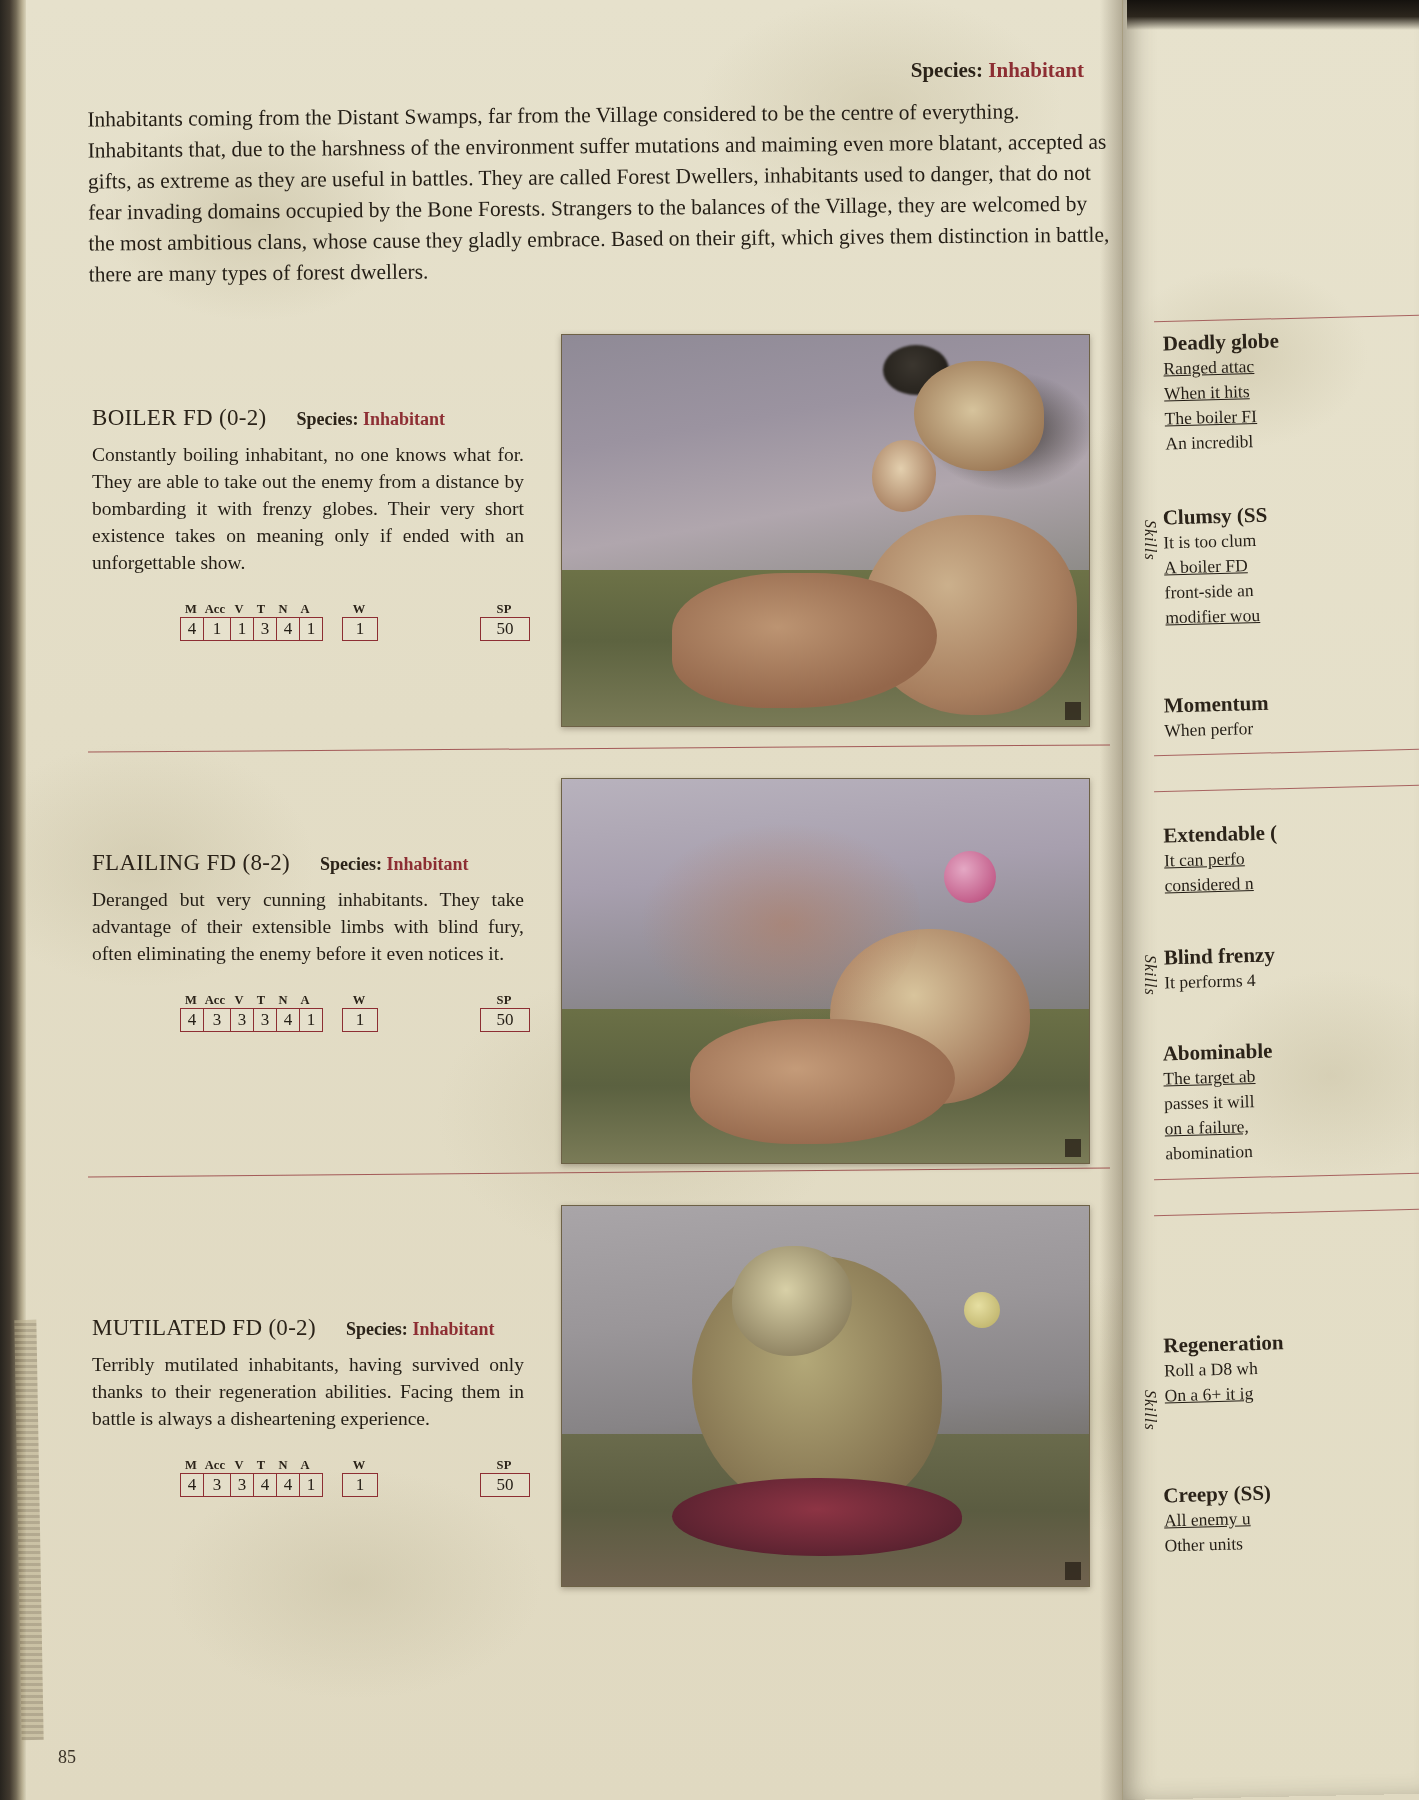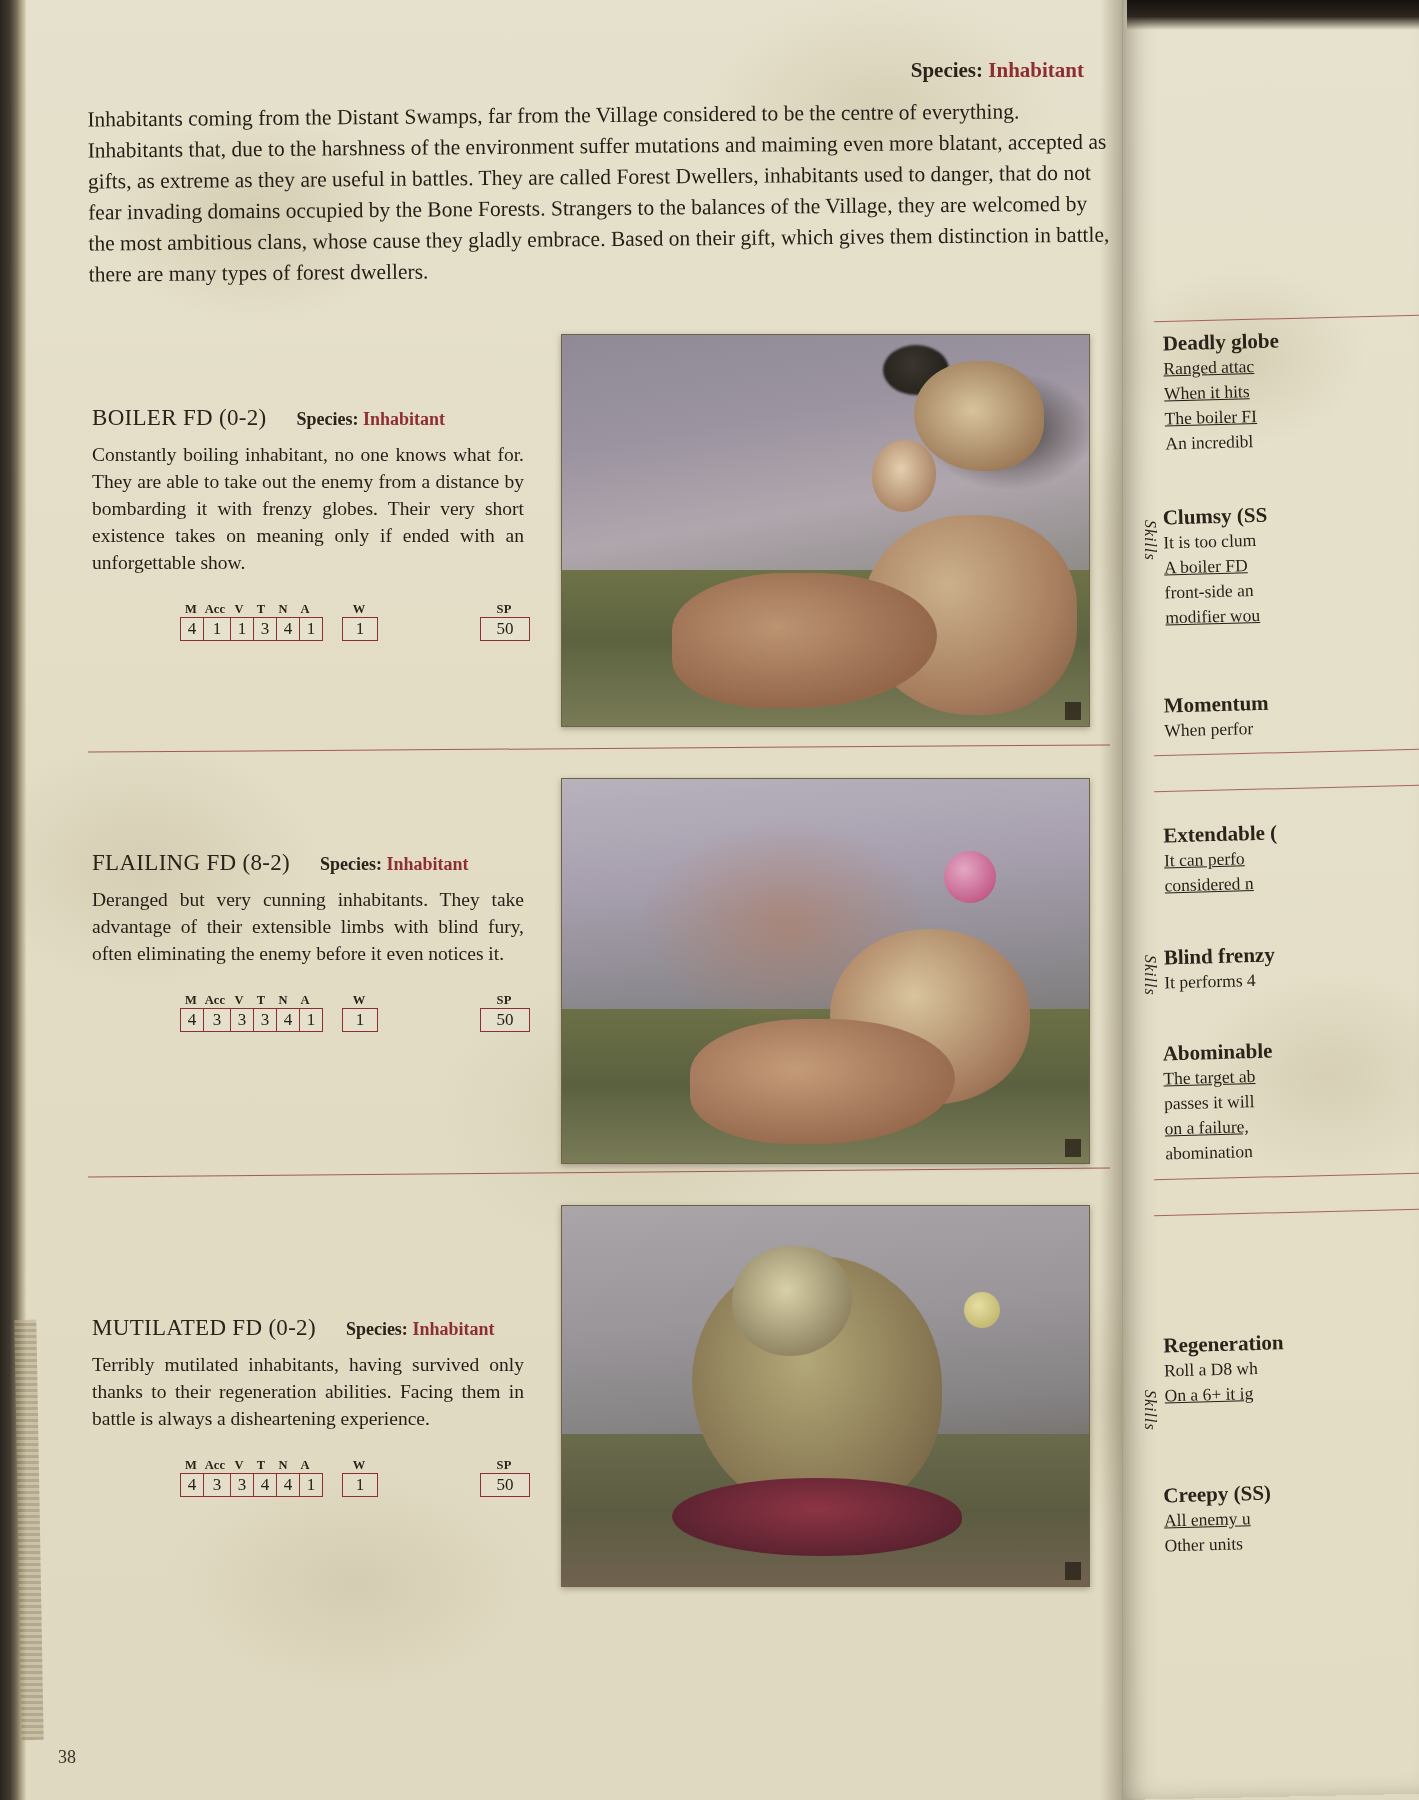--- a/index.html
+++ b/index.html
@@ -347,21 +347,21 @@
     <div class="art" style="left:561px;top:1205px;width:527px;height:380px;">
       <div class="sky" style="background:linear-gradient(175deg,#a9a5a8 0%,#9a9699 45%,#878486 80%,#76736f 100%);"></div>
       <div class="ground" style="background:linear-gradient(180deg,#6a6b4c 0%,#5b5c41 50%,#70624f 100%);"></div>
       <div class="orb" style="left:402px;top:86px;width:36px;height:36px;background:radial-gradient(circle at 40% 38%,#e6dfa2,#c3b871 75%);"></div>
       <div class="blob" style="left:130px;top:50px;width:250px;height:260px;background:radial-gradient(ellipse at 45% 40%,#b3a878,#8a7a55 60%,#6a5a3e 100%);border-radius:50% 52% 46% 54%;"></div>
       <div class="blob" style="left:170px;top:40px;width:120px;height:110px;background:radial-gradient(ellipse at 45% 40%,#d8d0a7,#8d8160 75%);"></div>
       <div class="blob" style="left:110px;top:272px;width:290px;height:78px;background:radial-gradient(ellipse at 50% 40%,#8d3444,#5a2230 75%);border-radius:50% 50% 48% 52%;"></div>
       <div class="sig"></div>
     </div>
 
-    <div class="page-number">38</div>
+    <div class="page-number">85</div>
   </div>
 
   <div class="rp-inner">
 
     <div class="skills-tab" style="top:520px;">Skills</div>
     <div class="skills-tab" style="top:955px;">Skills</div>
     <div class="skills-tab" style="top:1390px;">Skills</div>
 
     <div class="rdiv" style="top:318px;transform:rotate(-1.4deg);"></div>
     <div class="rdiv" style="top:752px;transform:rotate(-1.4deg);"></div>

